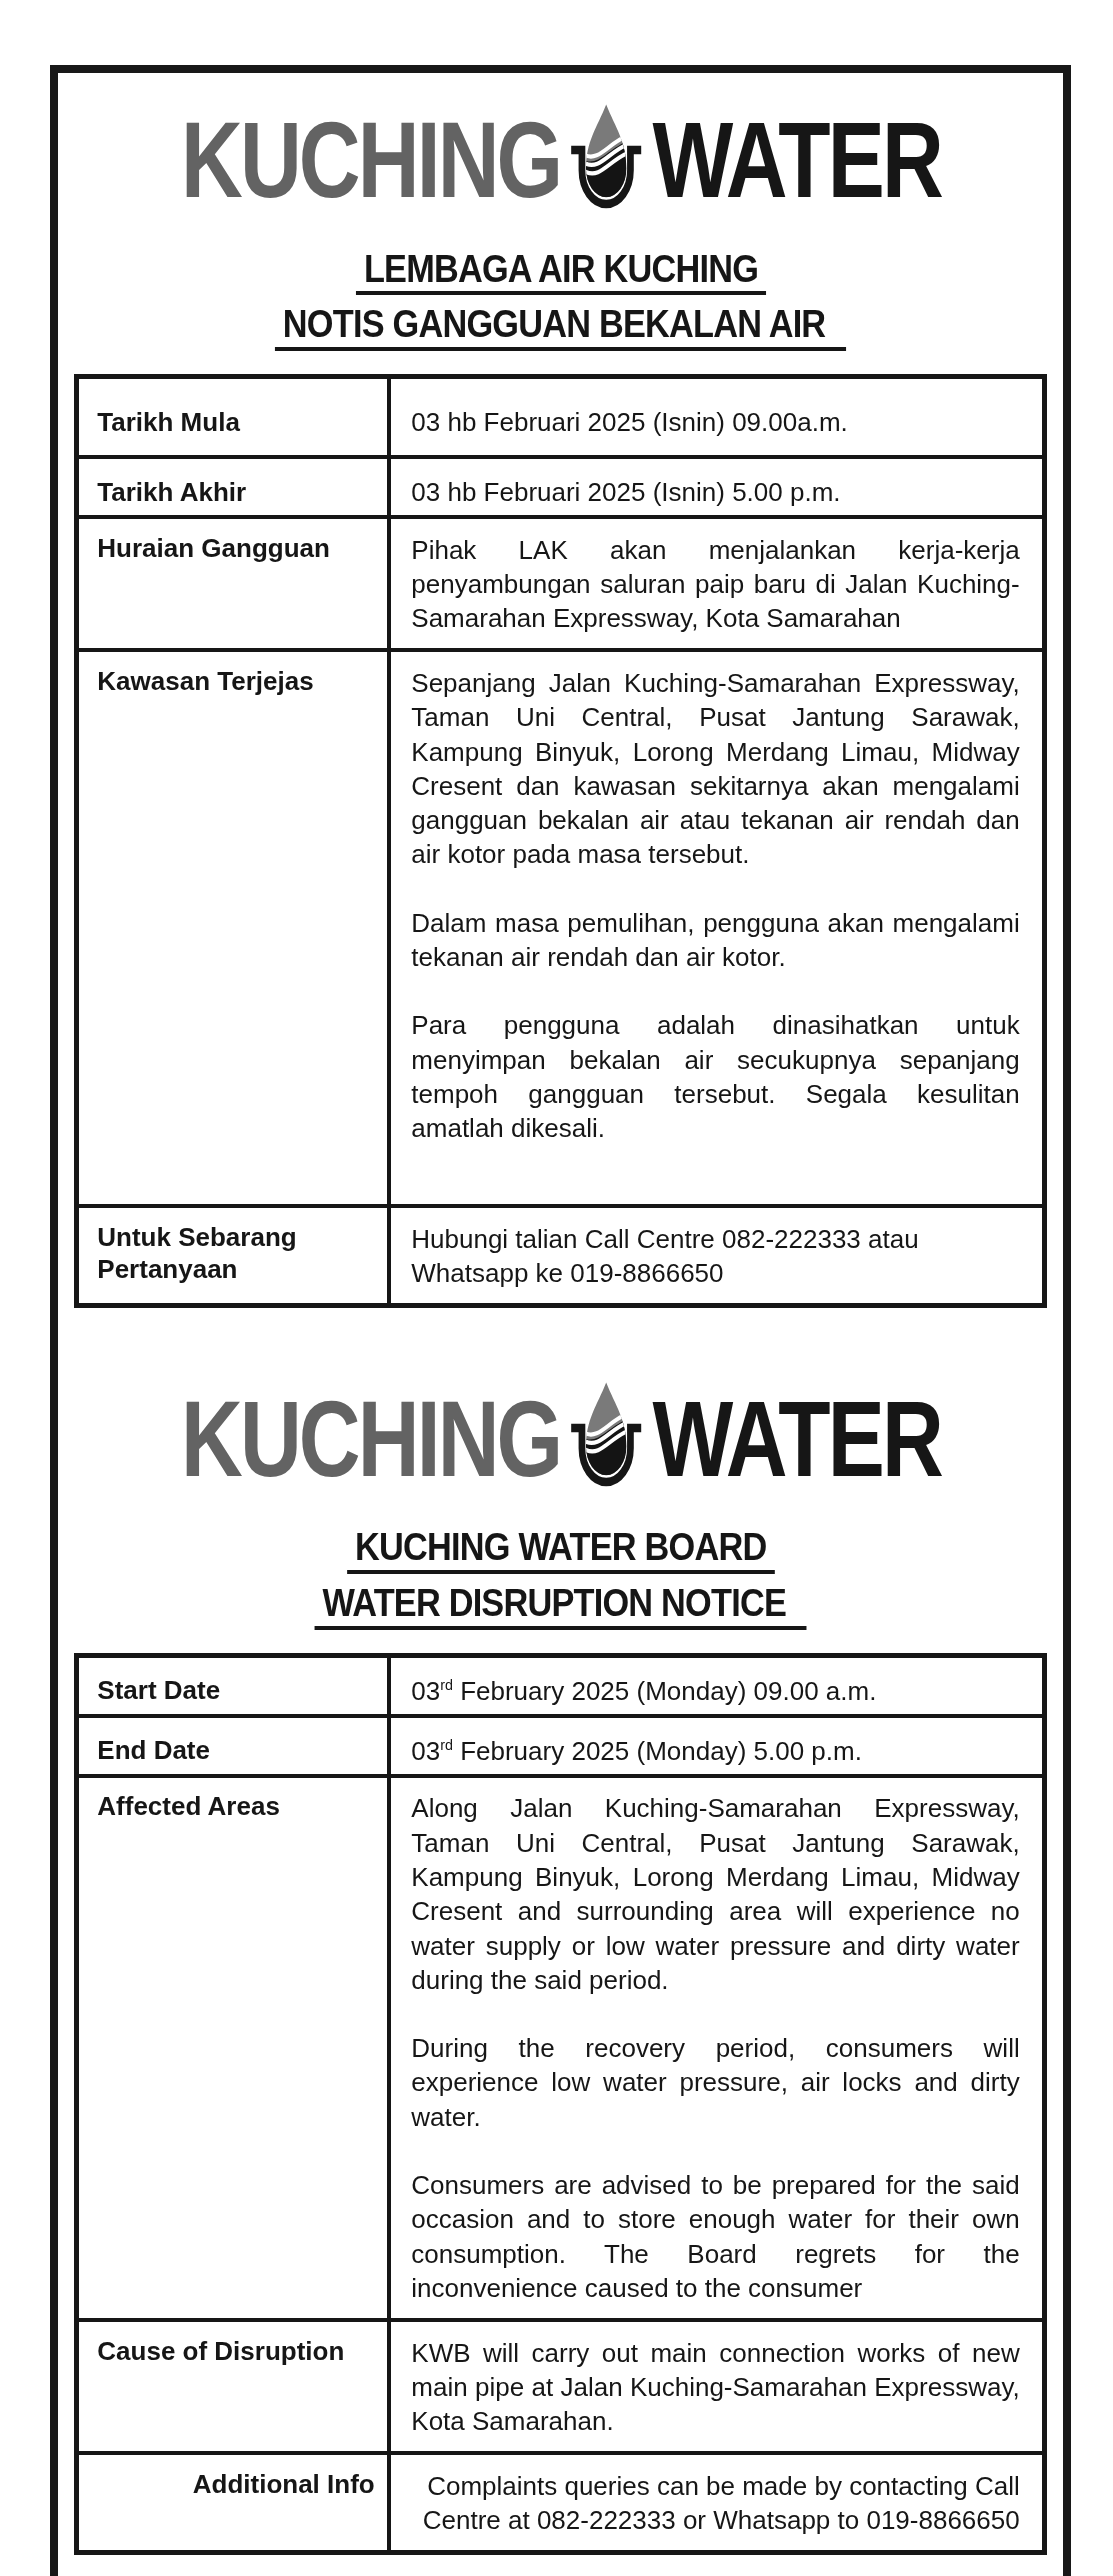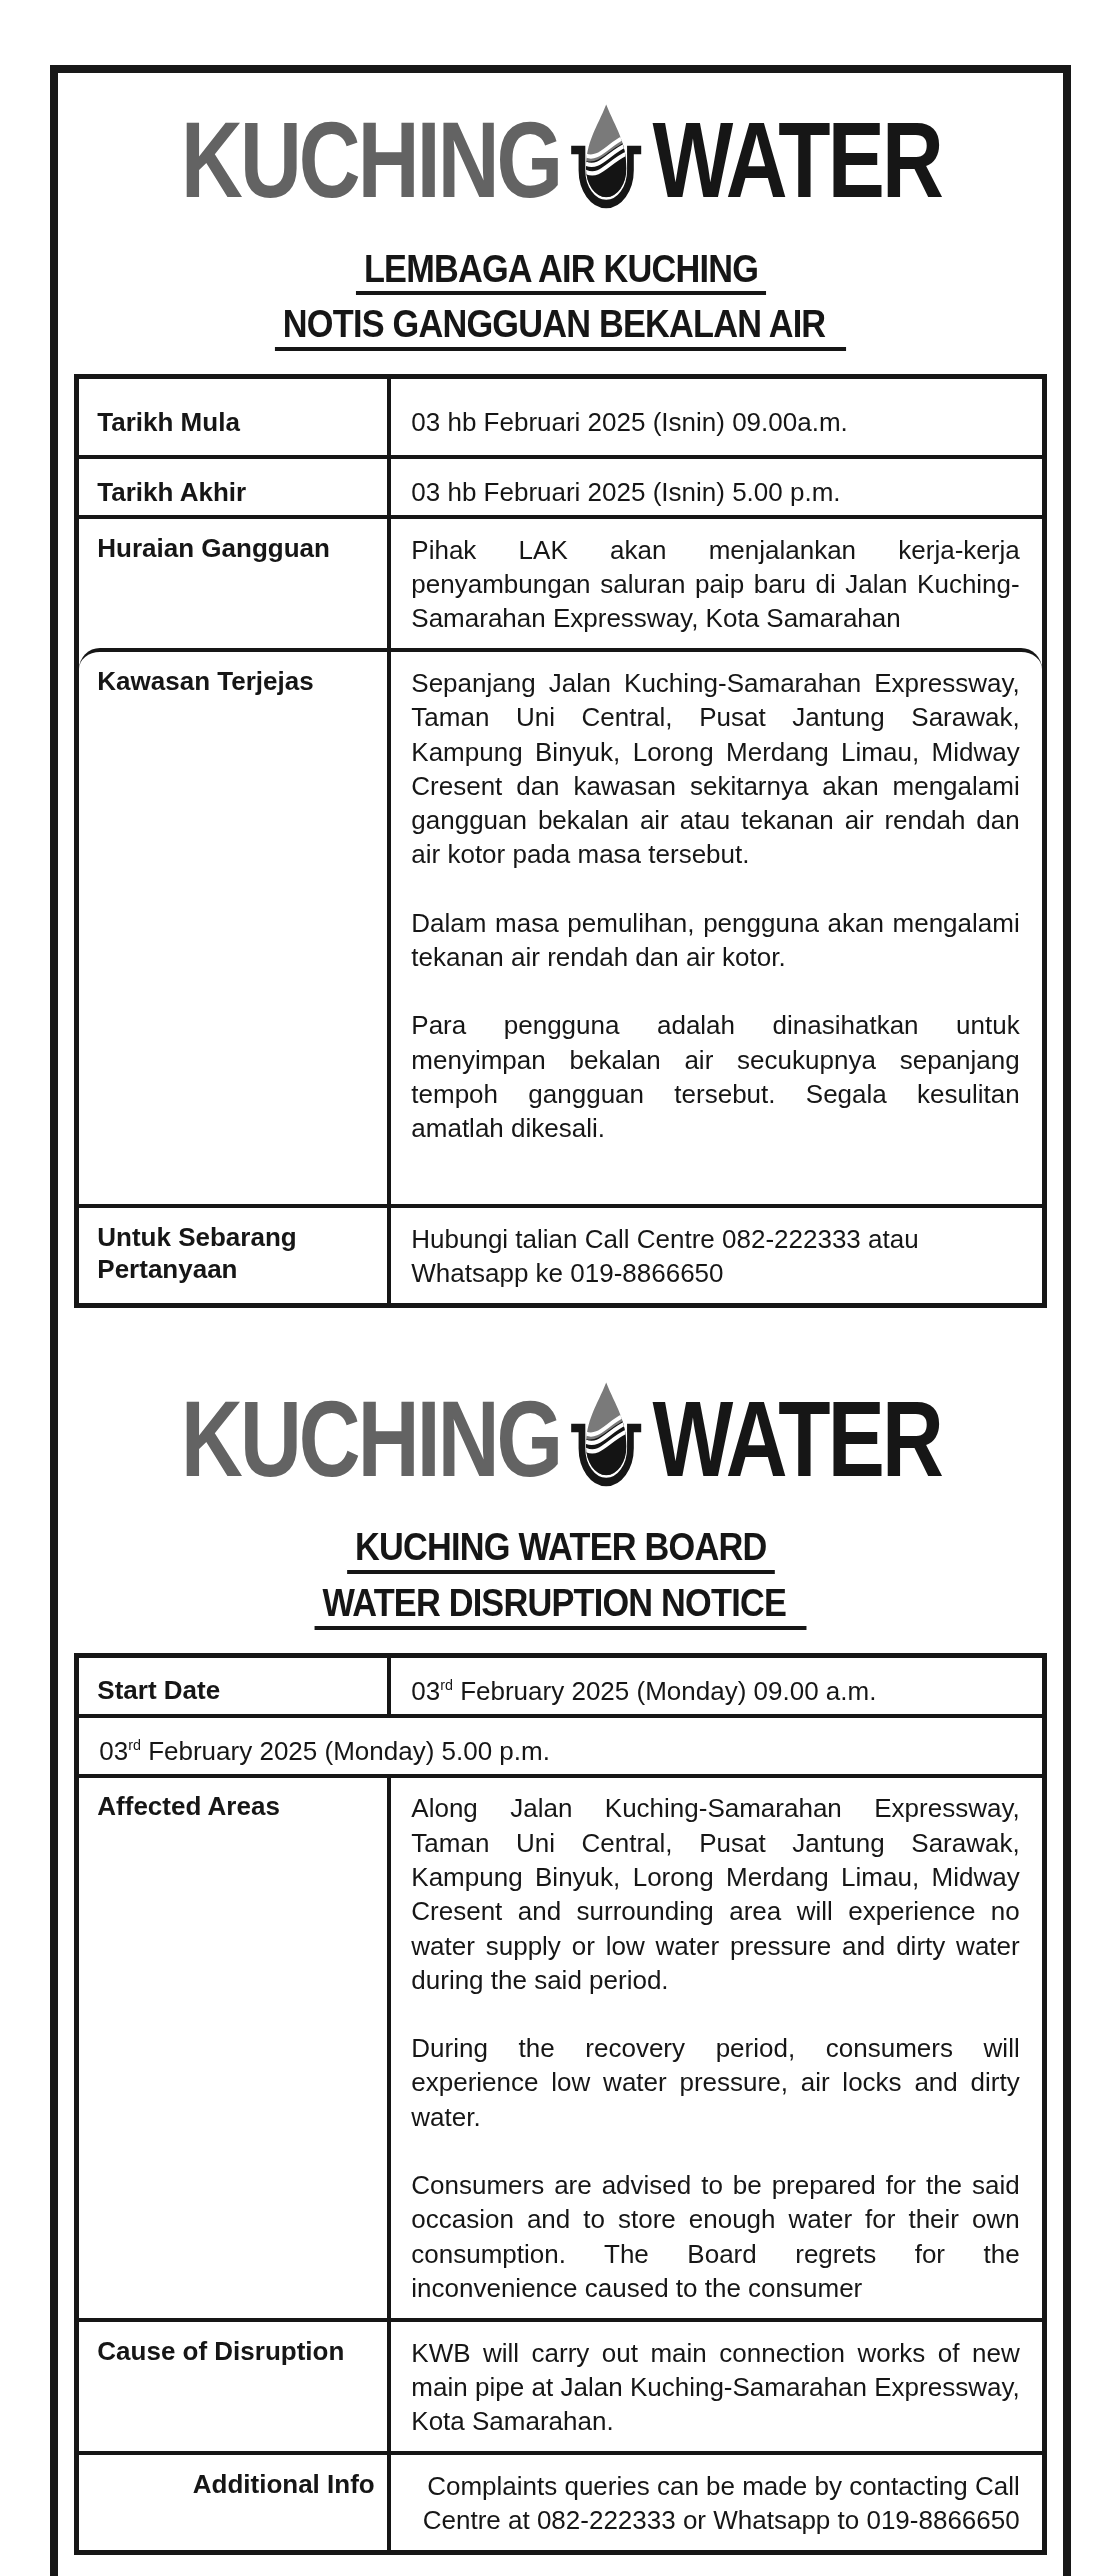--- a/index.html
+++ b/index.html
@@ -60,21 +60,21 @@
   .row.center .cell-label, .row.center .cell-value { display: flex; align-items: center; padding-top: 16px; padding-bottom: 5.4px; }
   .row.center .cell-value { display: block; align-content: center; }
   .bold-value { font-weight: normal; }
   .just { text-align: justify; }
   .cell-value p + p { margin-top: 34px; }
   sup { font-size: 0.55em; vertical-align: super; line-height: 0; }
   
   .h84  { min-height: 76px; }
   .h66  { min-height: 60px; }
   .h145 { min-height: 131px; }
-  .h615 { min-height: 556px; border-radius: 21px; }
+  .h615 { min-height: 556px; }
   .h110 { min-height: 99px; }
   .h62  { min-height: 56px; }
   .h64  { min-height: 58px; }
   .h590 { min-height: 533px; }
   .h106 { min-height: 96px; text-align: right; }
   .section-english { margin-top: 67px; }
 </style>
 </head>
 <body>
 
@@ -167,20 +167,21 @@
       <div class="title-line"><span>KUCHING WATER BOARD</span></div>
       <div class="title-line"><span class="trail">WATER DISRUPTION NOTICE</span></div>
     </div>
 
     <div class="u-table">
       <div class="row center h62">
         <div class="cell-label">Start Date</div>
         <div class="cell-value"><span>03</span><sup>rd</sup><span> February 2025 (Monday) 09.00 a.m.</span></div>
       </div>
       <div class="row center h64">
+        <div class="cell-label">End Date</div>
         <div class="cell-value"><span>03</span><sup>rd</sup><span> February 2025 (Monday) 5.00 p.m.</span></div>
       </div>
       <div class="row h590">
         <div class="cell-label">Affected Areas</div>
         <div class="cell-value just">
           <p>Along Jalan Kuching-Samarahan Expressway, Taman Uni Central, Pusat Jantung Sarawak, Kampung Binyuk, Lorong Merdang Limau, Midway Cresent and surrounding area will experience no water supply or low water pressure and dirty water during the said period.</p>
           <p>During the recovery period, consumers will experience low water pressure, air locks and dirty water.</p>
           <p>Consumers are advised to be prepared for the said occasion and to store enough water for their own consumption. The Board regrets for the inconvenience caused to the consumer</p>
         </div>
       </div>

